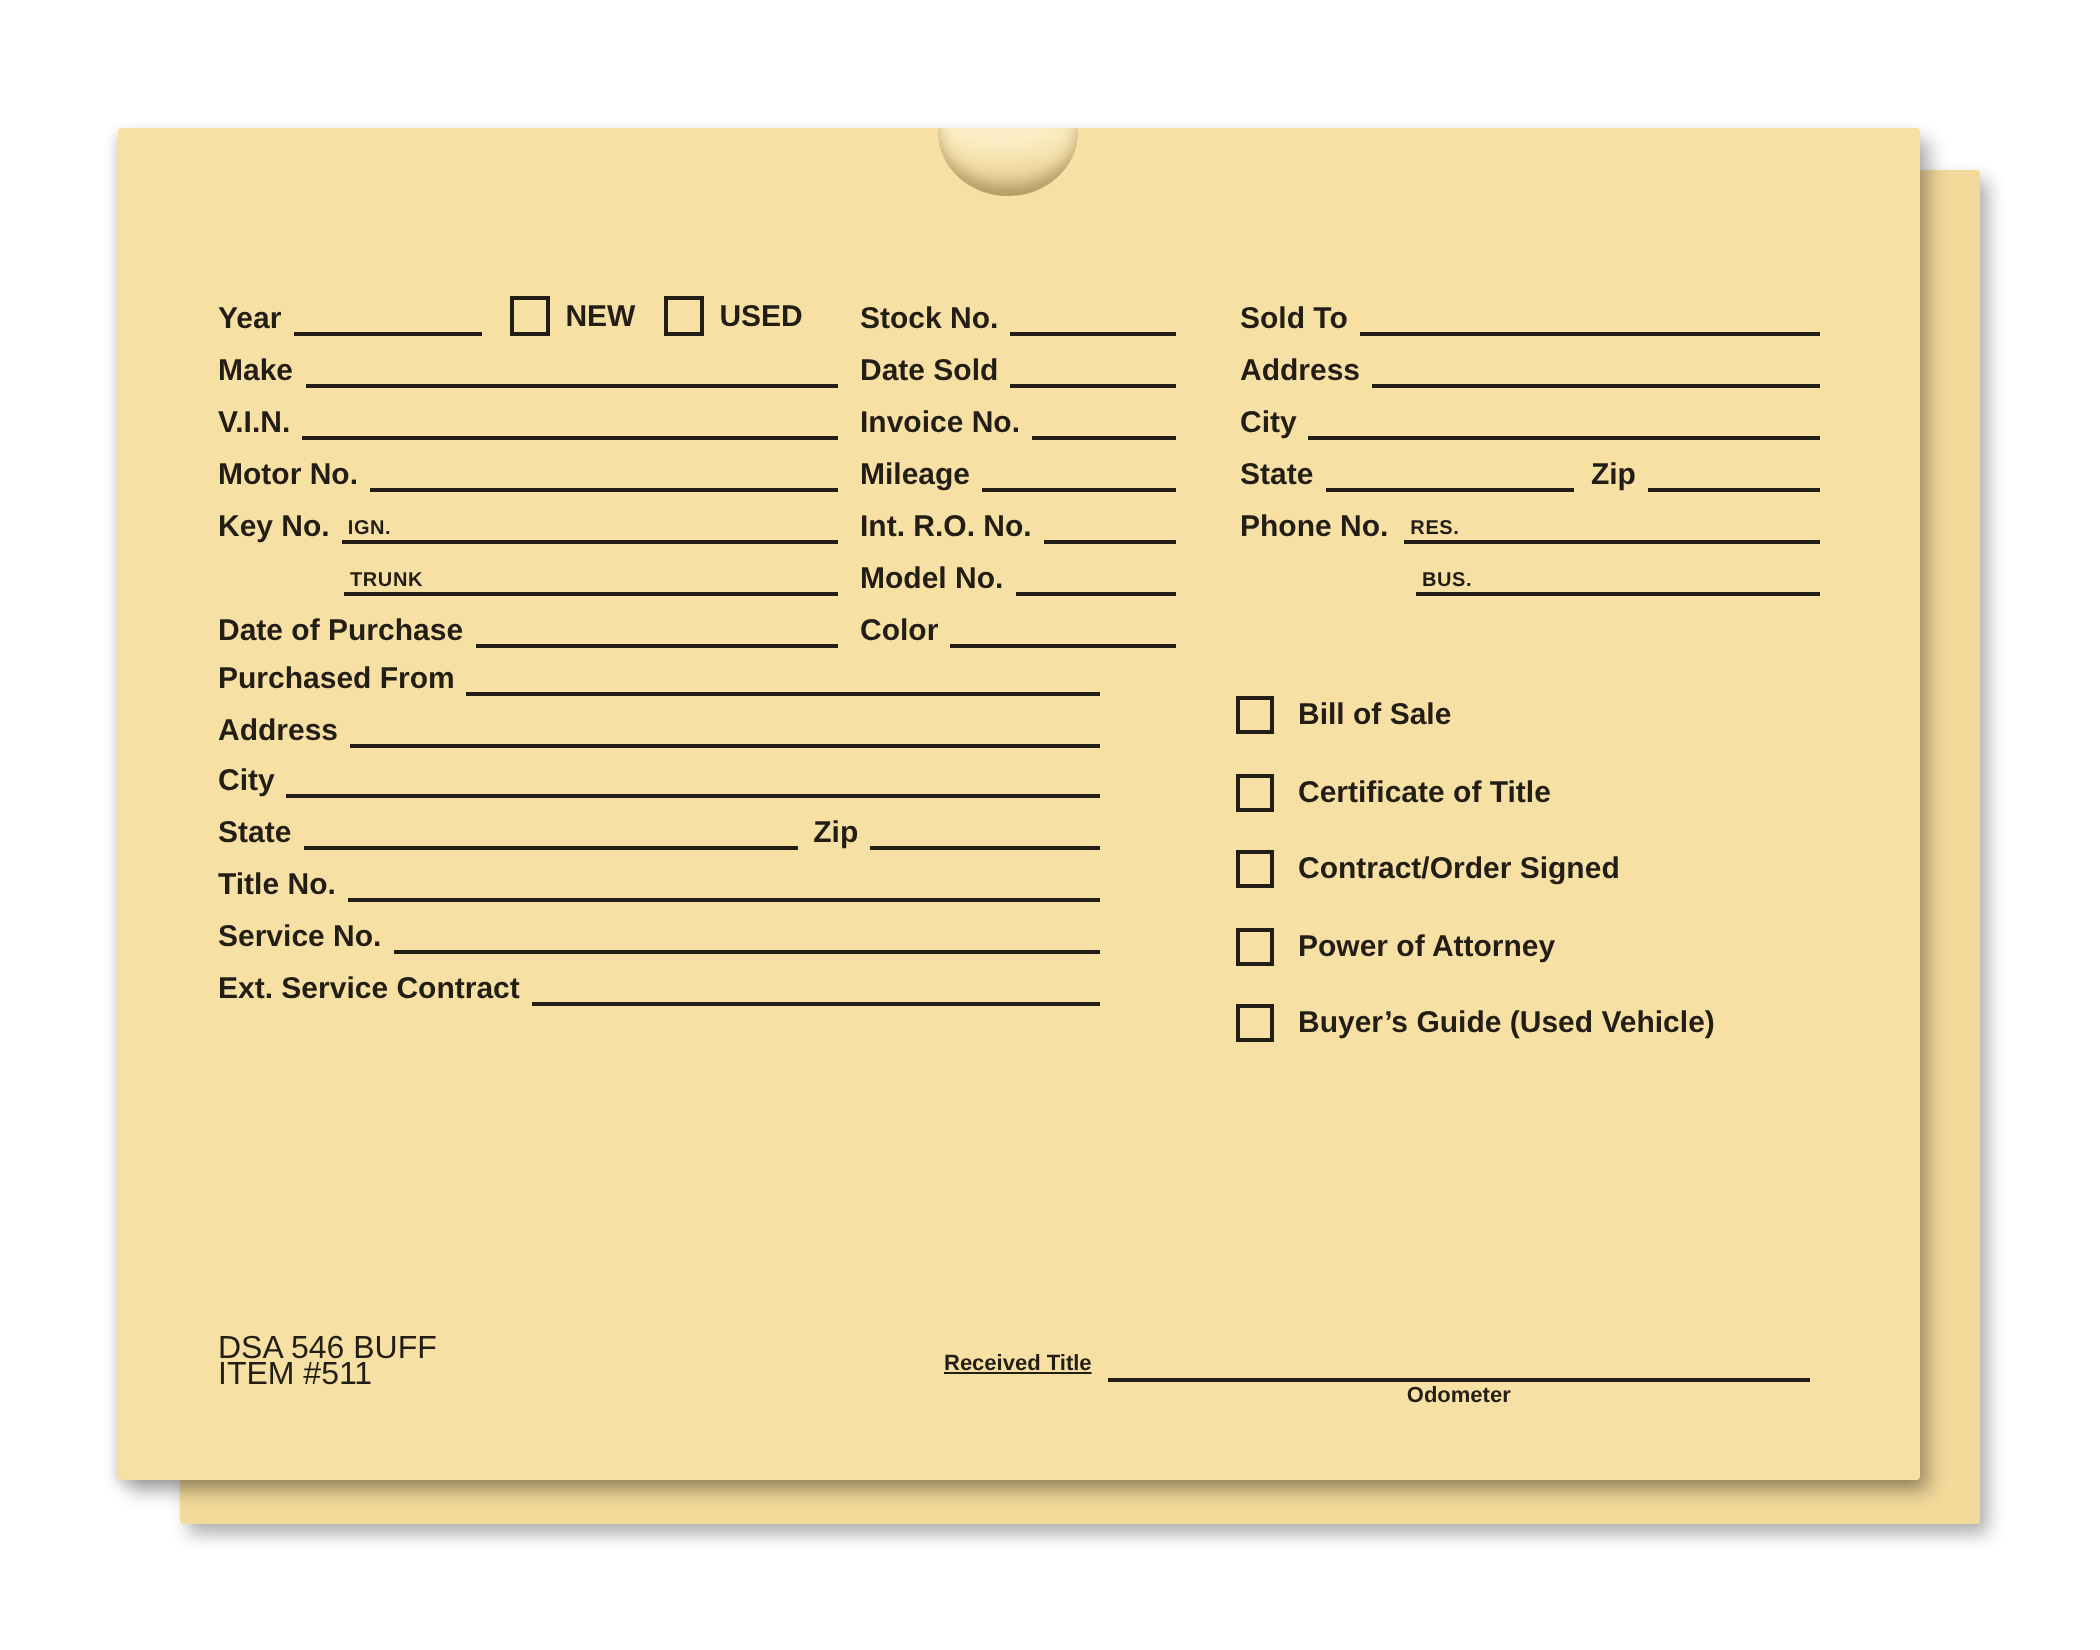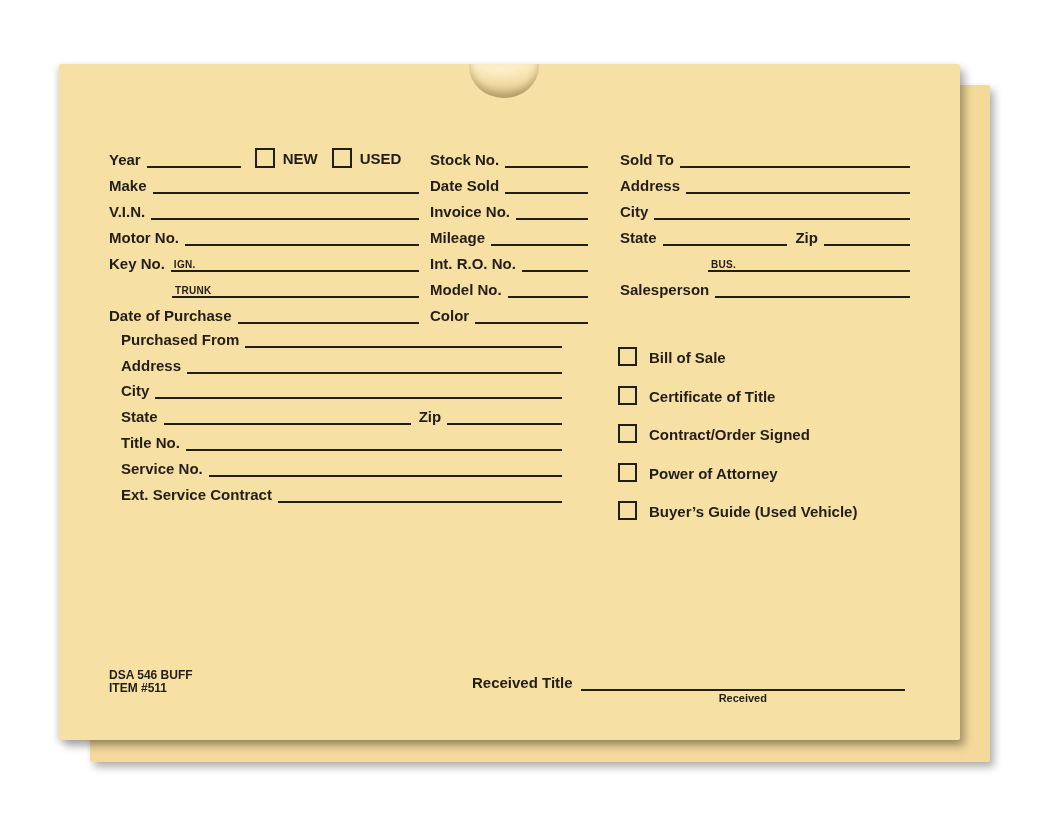--- a/index.html
+++ b/index.html
@@ -41,31 +41,31 @@
   .sub{font-size:10px;font-weight:bold;line-height:11px;padding-left:3px;letter-spacing:.3px;white-space:nowrap;}
   .spacer{flex:none;}
   .cb{flex:none;width:16px;height:16px;border:2px solid var(--ink);background:transparent;}
   .cb-lbl{font-weight:bold;font-size:15px;line-height:18px;margin-left:8px;white-space:nowrap;}
   .line-year{flex:none;width:94px;}
   .mlx{margin-left:14px;}
   
   .col-a{left:50px;top:78px;width:310px;}
   .col-b{left:371px;top:78px;width:158px;}
   .col-c{left:561px;top:78px;width:290px;}
-  .col-pf{left:62px;top:258px;width:441px;}
+  .col-pf{left:50px;top:258px;width:441px;}
   .col-pf .row{height:25.8px;}
   
   .checklist{position:absolute;left:559px;top:285px;}
-  .chk-row{display:flex;align-items:flex-end;margin-bottom:21.5px;height:17px;}
+  .chk-row{display:flex;align-items:center;margin-bottom:21.5px;height:17px;}
   .chk-box{flex:none;width:15px;height:15px;border:2px solid var(--ink);}
   .chk-lbl{margin-left:12px;font-weight:bold;font-size:15px;white-space:nowrap;}
   
-  .form-code{position:absolute;left:50px;top:605px;font-size:12px;line-height:12.5px;font-weight:bold;}
+  .form-code{position:absolute;left:50px;top:605px;font-size:16px;line-height:12.5px;font-weight:normal;}
   .received{position:absolute;left:413px;top:606px;width:433px;display:flex;align-items:flex-end;height:21px;}
-  .received .lbl{font-size:15px;}
+  .received .lbl{font-size:11px;text-decoration:underline;}
   .received .line{position:relative;margin-left:8px;}
   .purchaser{
     position:absolute;top:calc(100% + 3px);left:50%;transform:translateX(-50%);
     font-size:11px;font-weight:bold;white-space:nowrap;
   }
   .flex2{flex:2.15;}
   .flex145{flex:1.45;}
   .flex1{flex:1;}
 </style>
 </head>
@@ -161,28 +161,30 @@
         <span class="lbl">City</span>
         <span class="line"></span>
       </div>
       <div class="row">
         <span class="lbl">State</span>
         <span class="line flex145"></span>
         <span class="lbl" style="margin-left:8px;">Zip</span>
         <span class="line flex1"></span>
       </div>
       <div class="row">
+        <span class="lbl">Phone No.</span>
+        <span class="line" style="margin-left:8px;">
+            <span class="sub">RES.</span>
+          </span>
+      </div>
+      <div class="row">
         <span class="spacer" style="width:82px;"></span>
         <span class="line">
             <span class="sub">BUS.</span>
           </span>
-      </div>
-      <div class="row">
-        <span class="lbl">Salesperson</span>
-        <span class="line"></span>
       </div>
     </div>
 
     <div class="col col-pf">
       <div class="row">
         <span class="lbl">Purchased From</span>
         <span class="line"></span>
       </div>
       <div class="row">
         <span class="lbl">Address</span>
@@ -236,18 +238,18 @@
     </div>
 
     <div class="form-code">
       <div>DSA 546 BUFF</div>
       <div>ITEM #511</div>
     </div>
 
     <div class="received">
       <span class="lbl">Received Title</span>
       <span class="line">
-        <span class="purchaser">Received</span>
+        <span class="purchaser">Odometer</span>
       </span>
     </div>
 
   </div>
 </div>
 
 </body></html>

